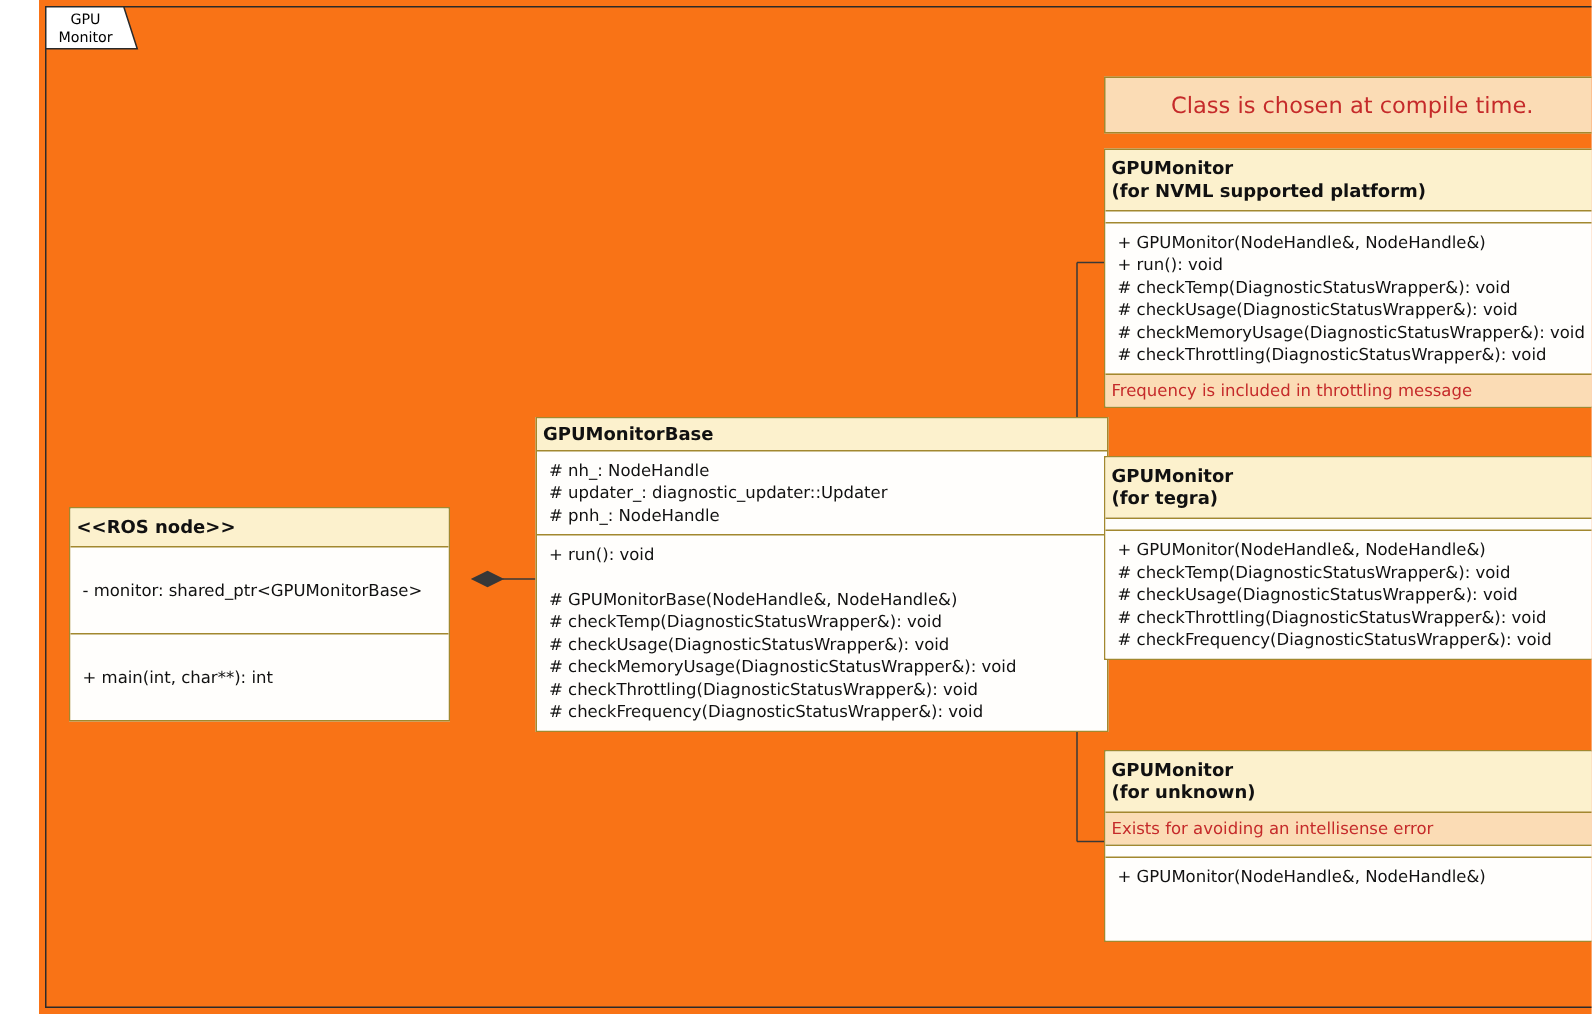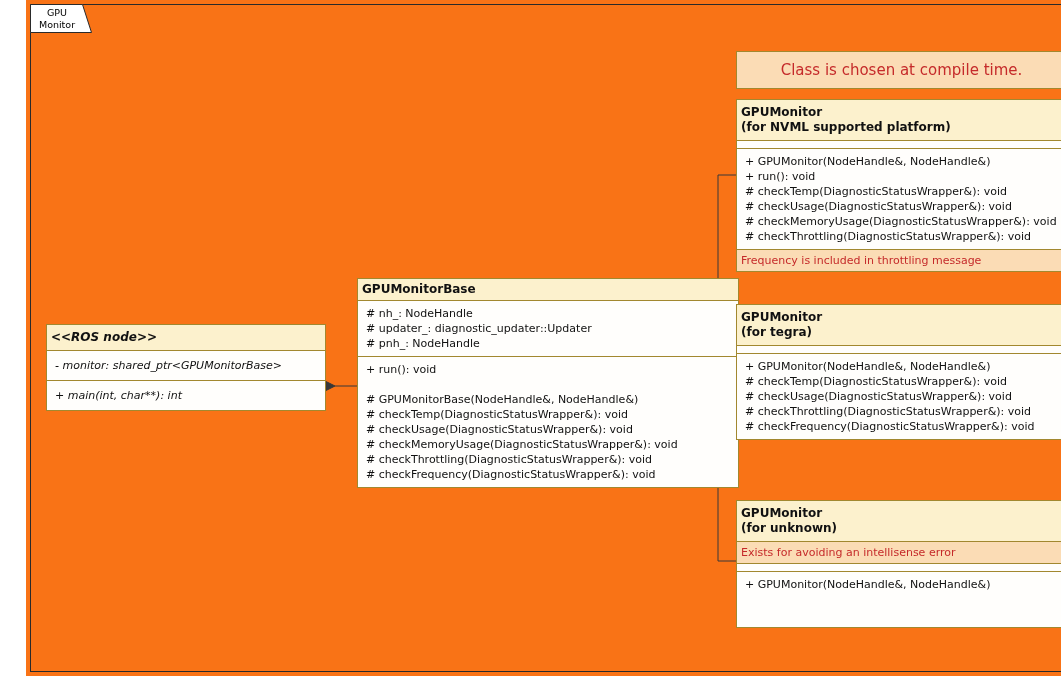--- a/index.html
+++ b/index.html
@@ -32,21 +32,21 @@
   .uml-header {
     background: var(--class-header-bg, #fcf1cd);
     font-weight: bold; font-size: 12px;
     padding: 5px 4px 5px; line-height: 15px;
   }
   .uml-section {
     border-top: 1px solid var(--border, #a2882f);
     padding: 5px 8px;
     background: var(--class-body-bg, #fffefc);
   }
-  .uml-section.roomy { padding: 7px 8px; }
+  .uml-section.roomy { padding: 21px 8px; }
   .uml-section.empty { padding: 0; height: 8px; }
   .line { line-height: 15px; min-height: 15px; white-space: nowrap; }
   .note-strip {
     border-top: 1px solid var(--border, #a2882f);
     background: var(--note-bg, #fbdcb5);
     color: var(--note-text, #c52a2a);
     text-align: left; font-size: 11px;
     padding: 3px 4px; line-height: 15px;
   }
   .uml-note {
@@ -85,21 +85,21 @@
   <svg class="tab" width="72" height="32" viewBox="0 0 72 32">
     <polygon points="0.5,0.5 52.5,0.5 61.5,28.5 0.5,28.5" style="fill:#ffffff;stroke:var(--frame-border,#2a2a2a)"></polygon>
     <text x="27" y="12" text-anchor="middle">GPU</text>
     <text x="27" y="24" text-anchor="middle">Monitor</text>
   </svg>
 
   <div class="uml-note" style="left:710px; top:51px; width:331px; height:38px;">
     <span>Class is chosen at compile time.</span>
   </div>
 
-  <div class="uml-class" style="left:20px; top:324px; width:280px;font-style:italic;">
+  <div class="uml-class" style="left:20px; top:338px; width:254px;">
     <div class="uml-header">
       <div class="line">&lt;&lt;ROS node&gt;&gt;</div>
     </div>
     <div class="uml-section roomy">
       <div class="line">- monitor: shared_ptr&lt;GPUMonitorBase&gt;</div>
     </div>
     <div class="uml-section roomy">
       <div class="line">+ main(int, char**): int</div>
     </div>
   </div>

